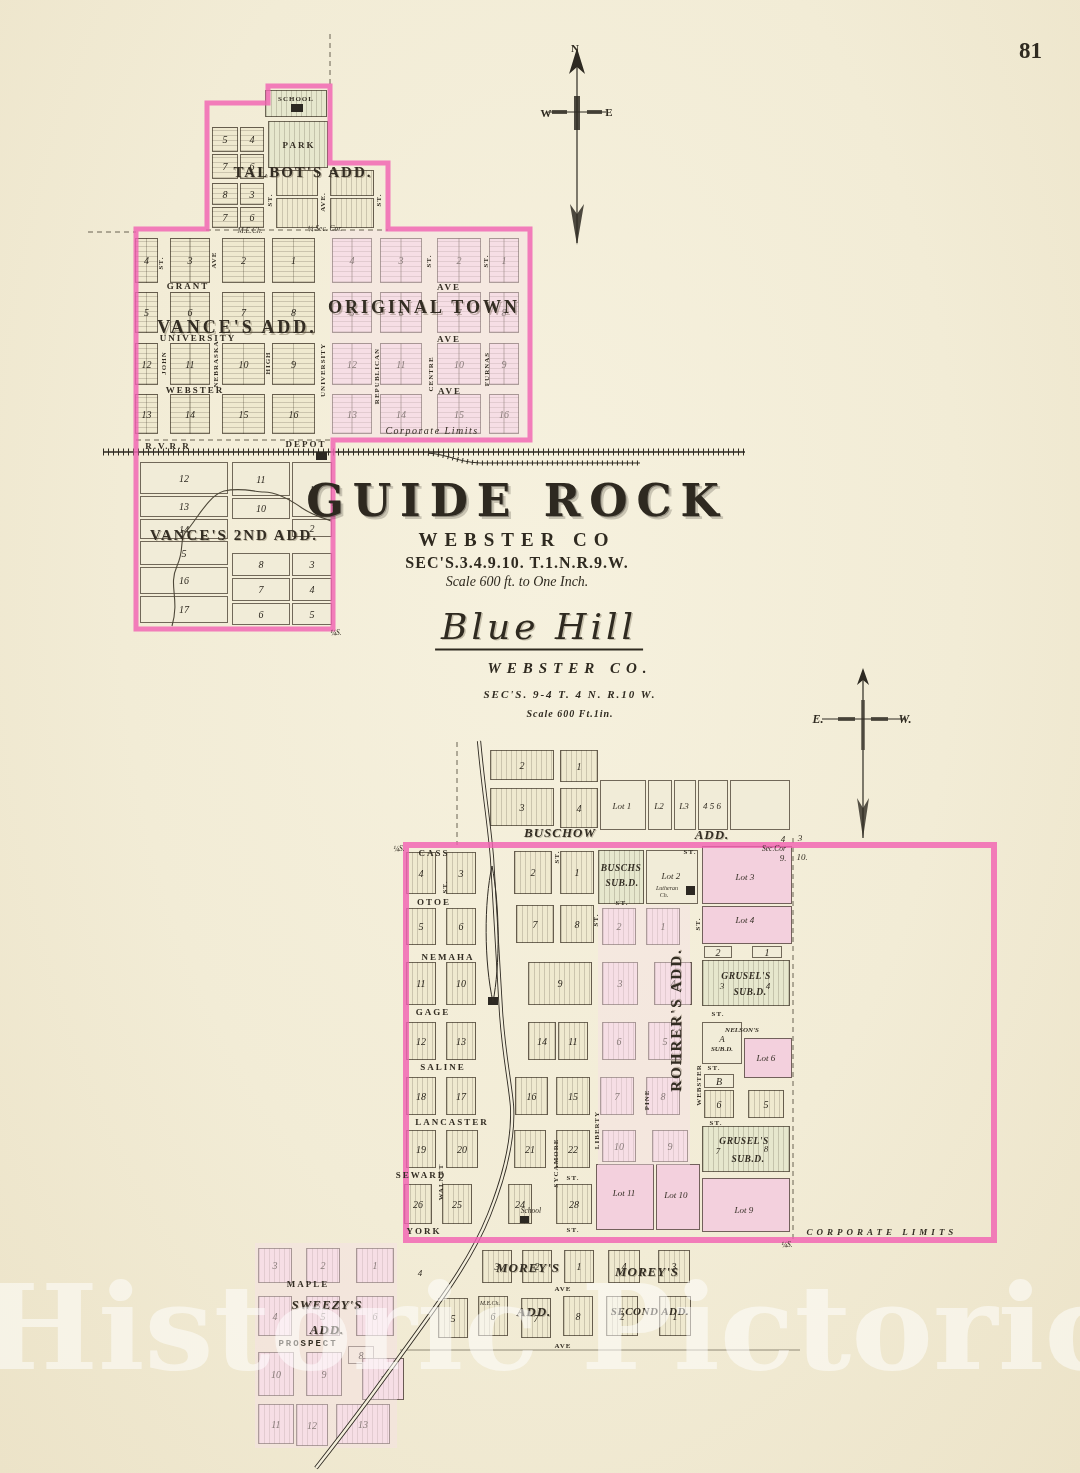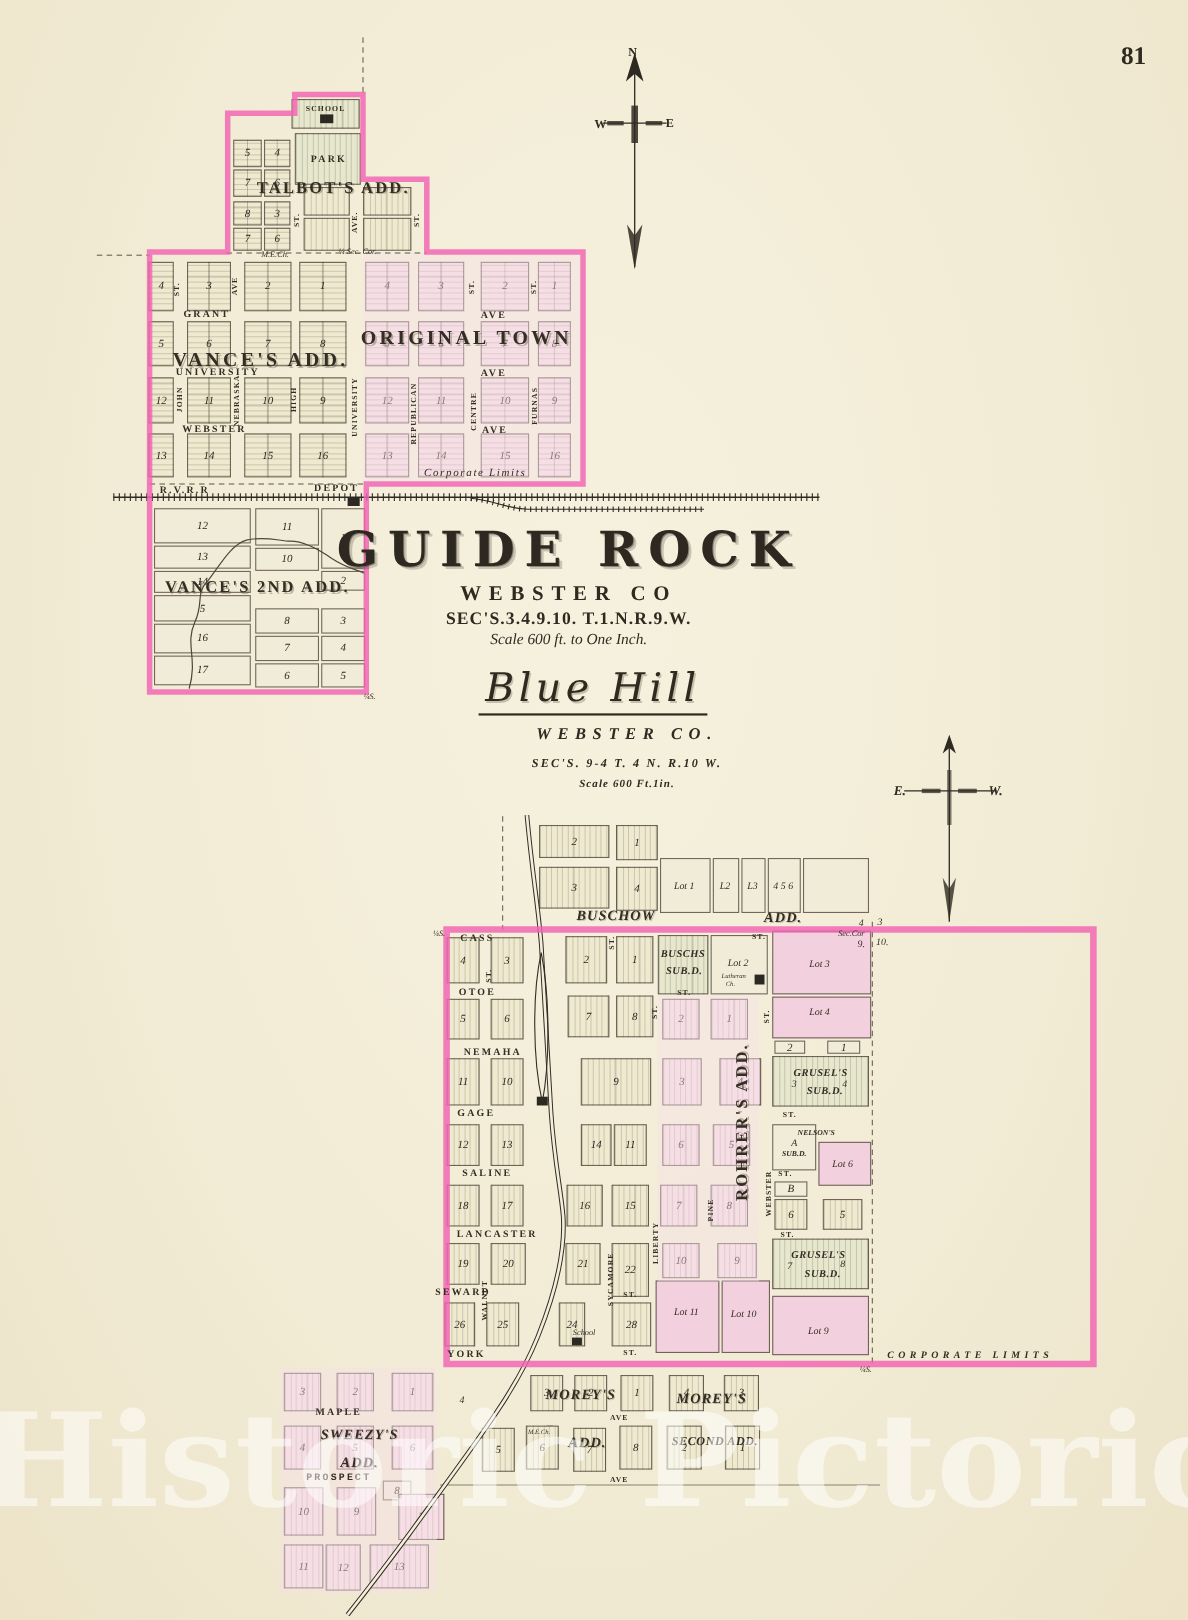--- a/index.html
+++ b/index.html
@@ -378,21 +378,21 @@
       </div>
       <div class="blk" style="left: 406px; top: 1130px; width: 30px; height: 38px; background-color: rgb(239, 233, 207); background-image: repeating-linear-gradient(90deg, rgba(62, 53, 38, 0.2) 0px, rgba(62, 53, 38, 0.2) 1px, transparent 1px, transparent 5px);">
         <span>19</span>
       </div>
       <div class="blk" style="left: 446px; top: 1130px; width: 32px; height: 38px; background-color: rgb(239, 233, 207); background-image: repeating-linear-gradient(90deg, rgba(62, 53, 38, 0.2) 0px, rgba(62, 53, 38, 0.2) 1px, transparent 1px, transparent 5px);">
         <span>20</span>
       </div>
       <div class="blk" style="left: 514px; top: 1130px; width: 32px; height: 38px; background-color: rgb(239, 233, 207); background-image: repeating-linear-gradient(90deg, rgba(62, 53, 38, 0.2) 0px, rgba(62, 53, 38, 0.2) 1px, transparent 1px, transparent 5px);">
         <span>21</span>
       </div>
-      <div class="blk" style="left: 556px; top: 1130px; width: 34px; height: 49px; background-color: rgb(239, 233, 207); background-image: repeating-linear-gradient(90deg, rgba(62, 53, 38, 0.2) 0px, rgba(62, 53, 38, 0.2) 1px, transparent 1px, transparent 5px);">
+      <div class="blk" style="left: 556px; top: 1130px; width: 34px; height: 38px; background-color: rgb(239, 233, 207); background-image: repeating-linear-gradient(90deg, rgba(62, 53, 38, 0.2) 0px, rgba(62, 53, 38, 0.2) 1px, transparent 1px, transparent 5px);">
         <span>22</span>
       </div>
       <div class="blk" style="left: 602px; top: 1130px; width: 34px; height: 32px; background-color: rgb(246, 220, 227); background-image: repeating-linear-gradient(90deg, rgba(62, 53, 38, 0.2) 0px, rgba(62, 53, 38, 0.2) 1px, transparent 1px, transparent 5px);">
         <span>10</span>
       </div>
       <div class="blk" style="left: 652px; top: 1130px; width: 36px; height: 32px; background-color: rgb(246, 220, 227); background-image: repeating-linear-gradient(90deg, rgba(62, 53, 38, 0.2) 0px, rgba(62, 53, 38, 0.2) 1px, transparent 1px, transparent 5px);">
         <span>9</span>
       </div>
       <div class="blk" style="left: 702px; top: 1126px; width: 88px; height: 46px; background-color: rgb(230, 231, 205); background-image: repeating-linear-gradient(90deg, rgba(62, 53, 38, 0.2) 0px, rgba(62, 53, 38, 0.2) 1px, transparent 1px, transparent 5px);"></div>
       <div class="blk" style="left: 596px; top: 1164px; width: 58px; height: 66px; background-color: rgb(243, 208, 221);"></div>

